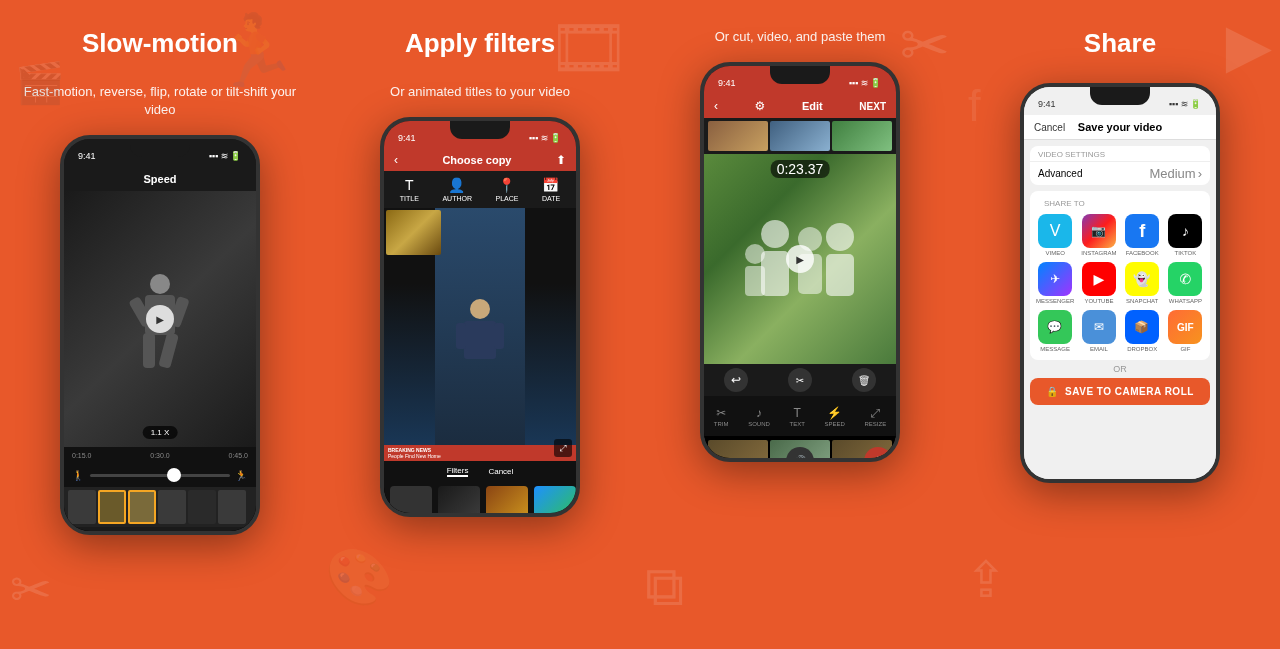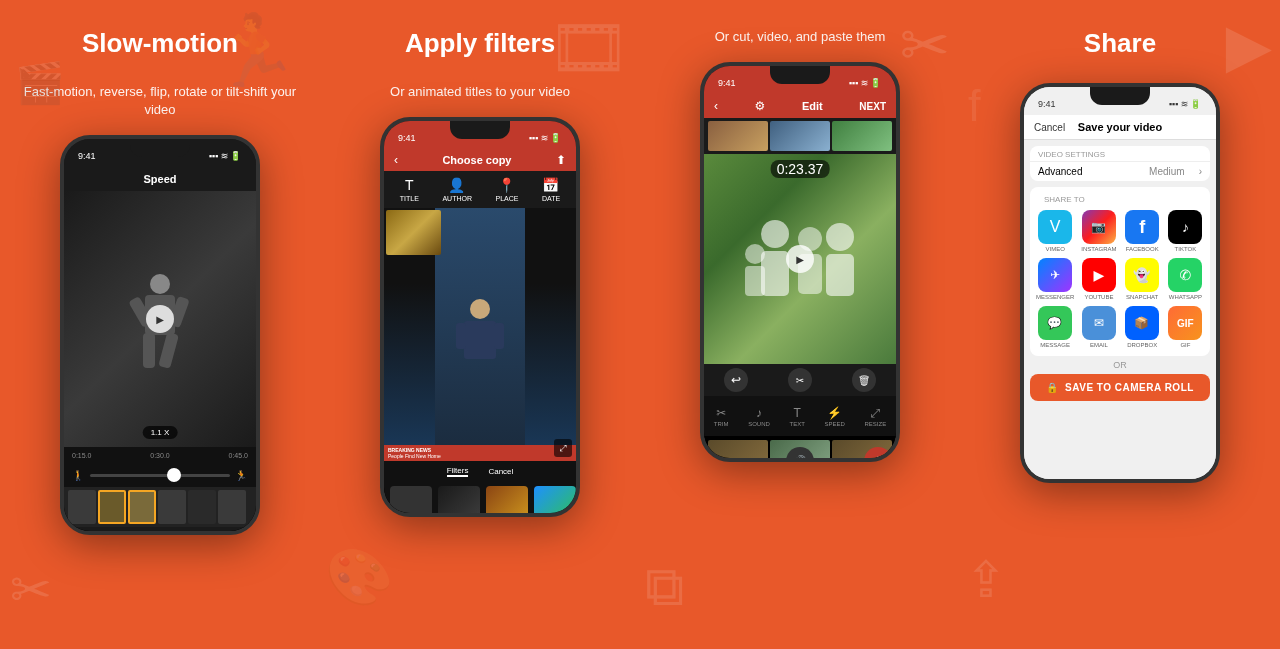--- a/index.html
+++ b/index.html
@@ -589,25 +589,25 @@
       padding: 4px 8px;
       border-top: 1px solid #eee;
     }
 
     .settings-key {
       font-size: 10px;
       color: #000;
     }
 
     .settings-val {
-      font-size: 10px;
+      font-size: 13px;
       color: #888;
       display: flex;
       align-items: center;
-      gap: 14px;
+      gap: 2px;
     }
 
     .share-to-section {
       background: #fff;
       margin: 6px 6px 0;
       border-radius: 8px;
       padding: 4px 6px;
     }
 
     .share-grid {

